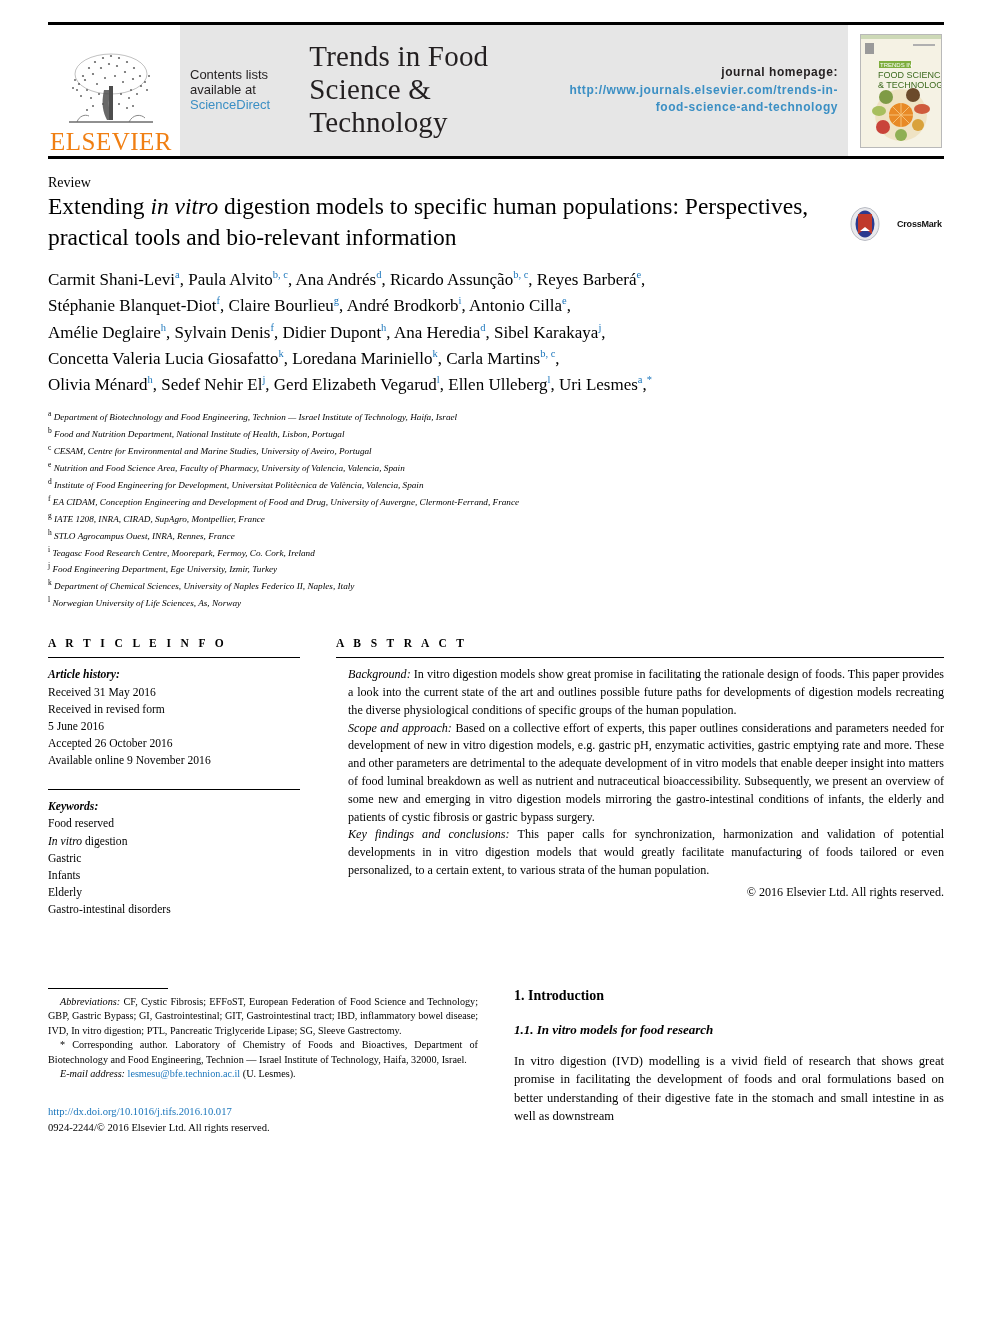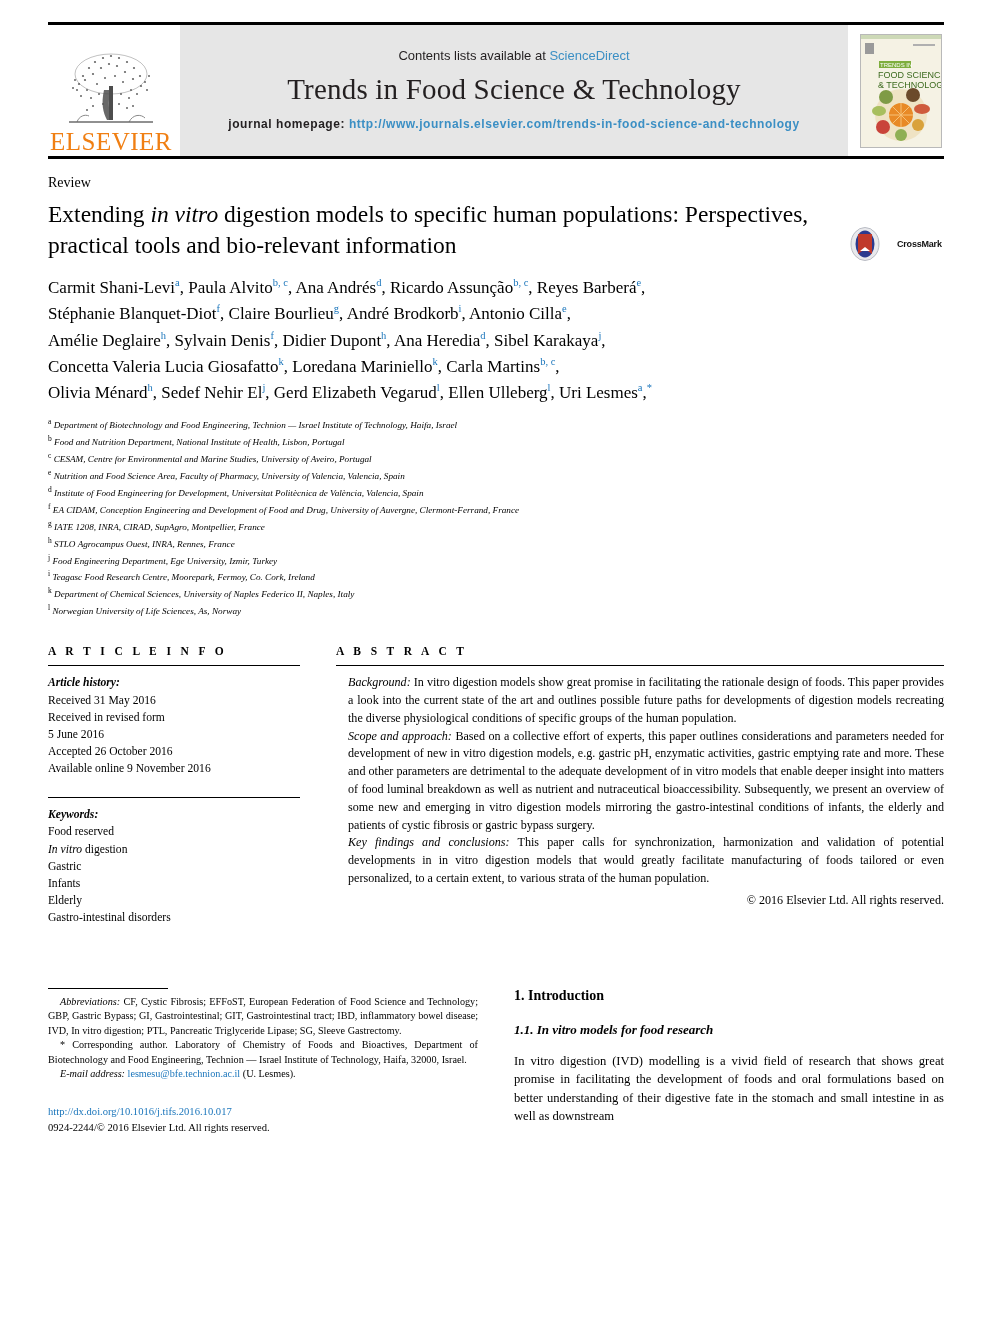--- a/index.html
+++ b/index.html
@@ -57,21 +57,21 @@
     letter-spacing: .5px;
     color: #f07f13;
     line-height: 1;
     margin-top: 1px;
   }
   .journal-banner {
     flex: 1;
     background: #e6e6e6;
     margin: 0 10px 0 6px;
     display: flex;
-    flex-direction: column;
+    flex-direction: row;
     align-items: center;
     justify-content: center;
     font-family: "Liberation Sans", sans-serif;
     padding: 24px 10px;
     box-sizing: border-box;
   }
   .contents-line {
     font-size: 13px;
     color: #231f20;
     margin-bottom: 2px;
@@ -113,22 +113,21 @@
   }
 
   
   .doc-type {
     font-family: "Liberation Serif", serif;
     font-size: 14px;
     margin-top: 16px;
   }
   .title-row {
     display: flex;
-    align-items: flex-end;
-    margin-top: 8px;
+    align-items: center;
   }
   .title {
     flex: 1;
     font-size: 23.5px;
     line-height: 1.32;
     color: #000;
   }
   .title em { font-style: italic; }
   .crossmark {
     flex: 0 0 96px;
@@ -387,22 +386,22 @@
 
   <div class="affiliations">
     <div><sup>a</sup> <span>Department of Biotechnology and Food Engineering, Technion — Israel Institute of Technology, Haifa, Israel</span></div>
     <div><sup>b</sup> <span>Food and Nutrition Department, National Institute of Health, Lisbon, Portugal</span></div>
     <div><sup>c</sup> <span>CESAM, Centre for Environmental and Marine Studies, University of Aveiro, Portugal</span></div>
     <div><sup>e</sup> <span>Nutrition and Food Science Area, Faculty of Pharmacy, University of Valencia, Valencia, Spain</span></div>
     <div><sup>d</sup> <span>Institute of Food Engineering for Development, Universitat Politècnica de València, Valencia, Spain</span></div>
     <div><sup>f</sup> <span>EA CIDAM, Conception Engineering and Development of Food and Drug, University of Auvergne, Clermont-Ferrand, France</span></div>
     <div><sup>g</sup> <span>IATE 1208, INRA, CIRAD, SupAgro, Montpellier, France</span></div>
     <div><sup>h</sup> <span>STLO Agrocampus Ouest, INRA, Rennes, France</span></div>
+    <div><sup>i</sup> <span>Teagasc Food Research Centre, Moorepark, Fermoy, Co. Cork, Ireland</span></div>
     <div><sup>j</sup> <span>Food Engineering Department, Ege University, Izmir, Turkey</span></div>
-    <div><sup>i</sup> <span>Teagasc Food Research Centre, Moorepark, Fermoy, Co. Cork, Ireland</span></div>
     <div><sup>k</sup> <span>Department of Chemical Sciences, University of Naples Federico II, Naples, Italy</span></div>
     <div><sup>l</sup> <span>Norwegian University of Life Sciences, As, Norway</span></div>
   </div>
 
   <div class="info-abstract">
 
     <div class="col-info">
       <div class="sec-head">A R T I C L E   I N F O</div>
       <div class="hrule"></div>
       <div class="info-body">

